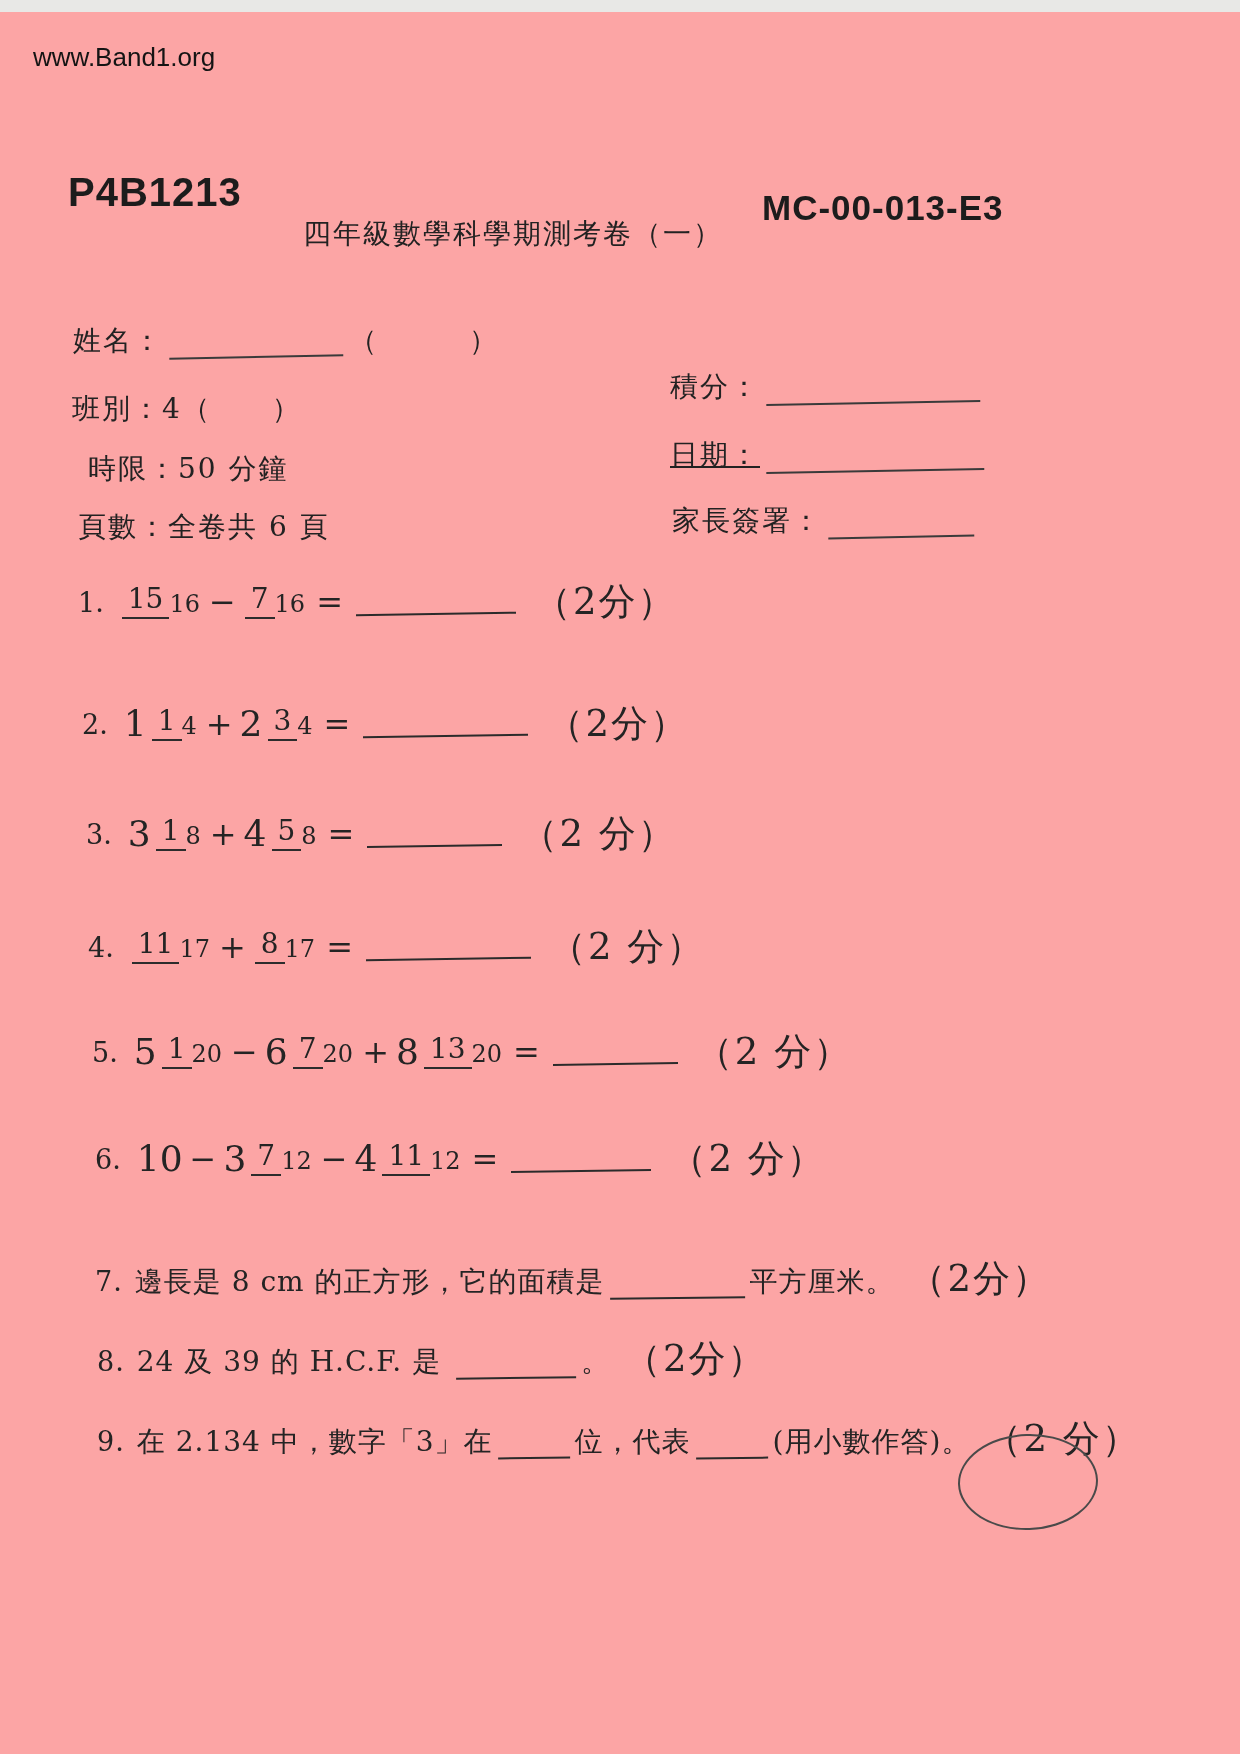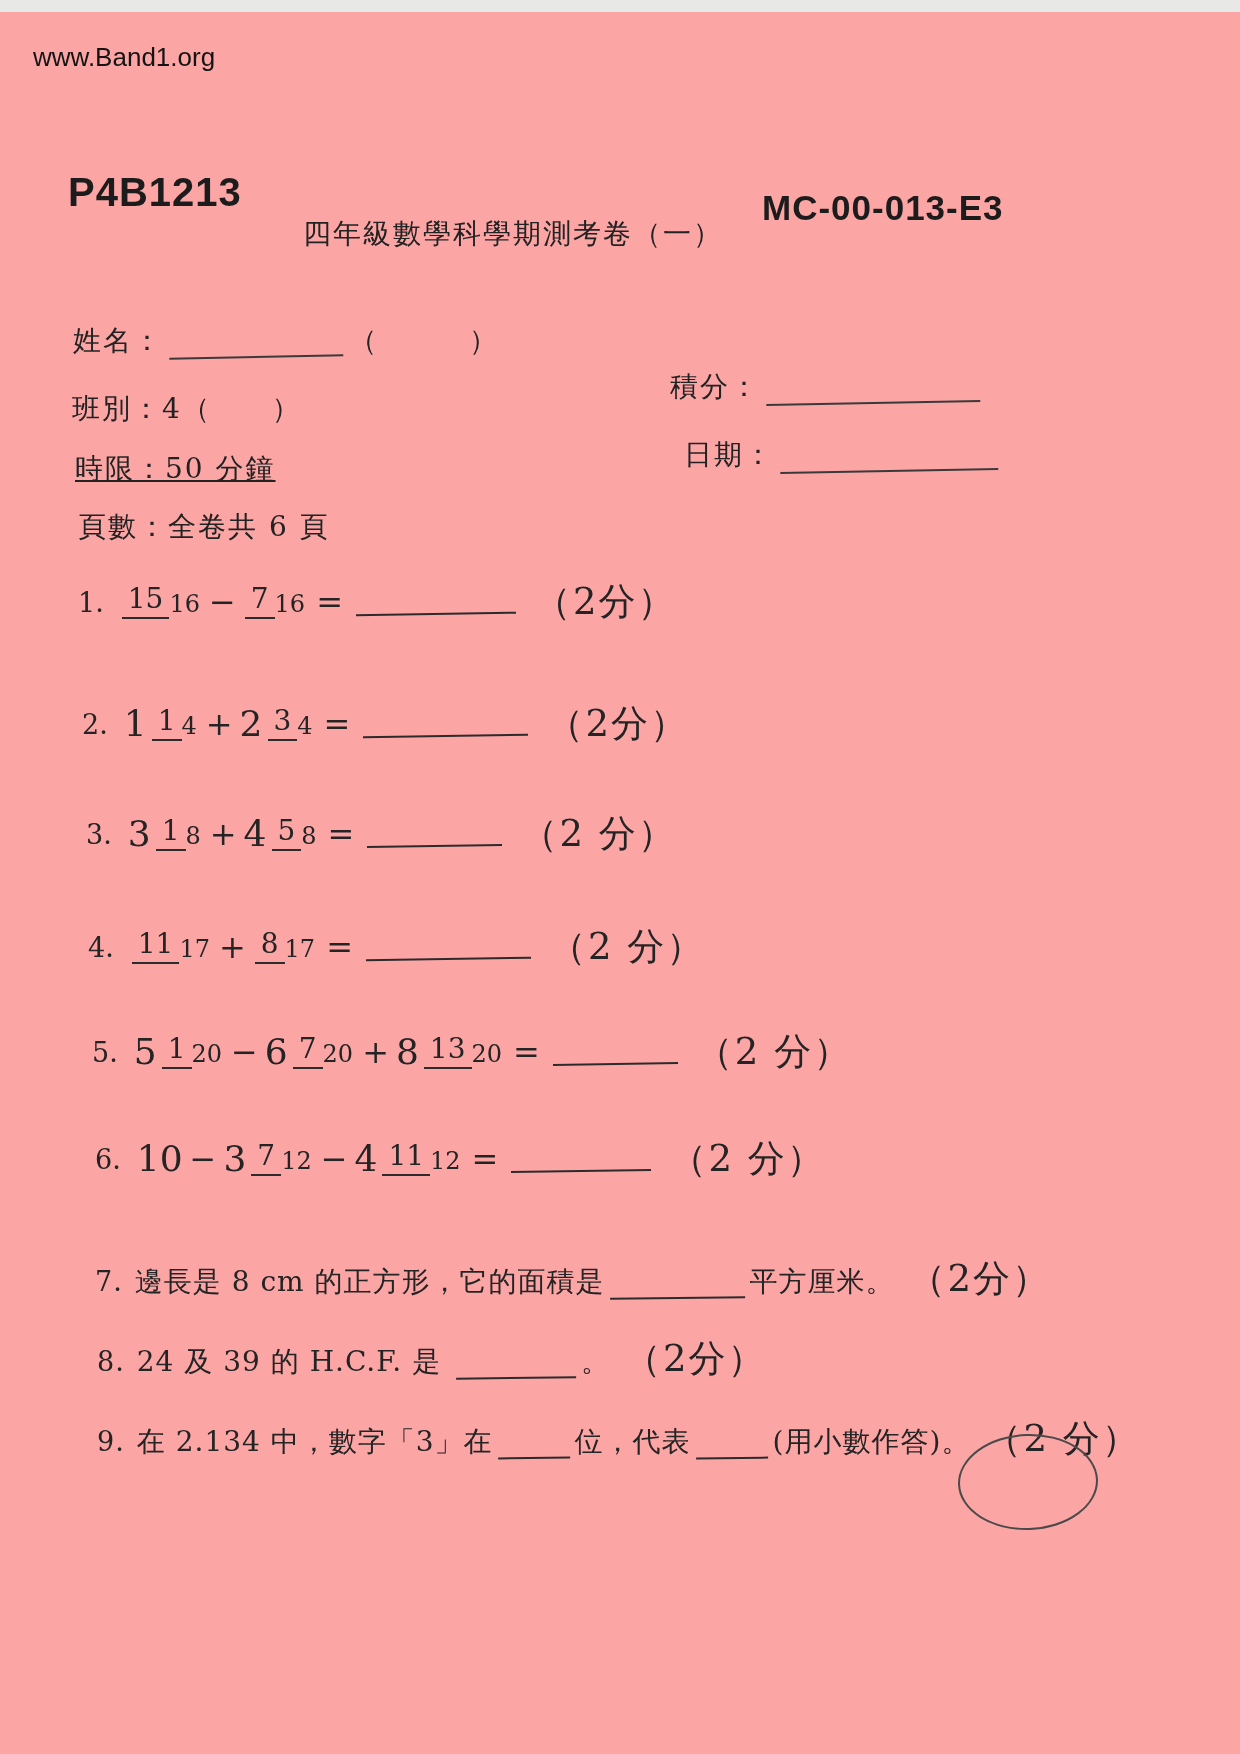--- a/index.html
+++ b/index.html
@@ -14,24 +14,24 @@
   }
   .abs{position:absolute;}
   .sans{font-family:"Liberation Sans", sans-serif;}
   .watermark{left:33px;top:30px;font-size:26px;color:#141414;}
   .paper-code{left:68px;top:158px;font-size:40px;font-weight:bold;letter-spacing:1px;color:#1c1c1c;}
   .form-code{left:762px;top:176px;font-size:35px;font-weight:bold;letter-spacing:1px;color:#1c1c1c;}
   .doc-title{left:303px;top:203px;font-size:28px;letter-spacing:2px;color:#222;}
   .info-row{font-size:28px;letter-spacing:2px;color:#222;white-space:nowrap;}
   .r-name{left:73px;top:310px;}
   .r-class{left:72px;top:378px;}
-  .r-time{left:75px;top:438px;text-decoration:underline;}
+  .r-time{left:88px;top:438px;}
   .r-pages{left:78px;top:496px;}
   .r-score{left:670px;top:356px;}
-  .r-date{left:684px;top:424px;}
+  .r-date{left:670px;top:424px;text-decoration:underline;}
   .r-parent{left:672px;top:490px;}
   .uline{
     display:inline-block;height:30px;border-bottom:2px solid #3a3a3a;
     transform:rotate(-1.1deg);vertical-align:-8px;margin:0 6px;
   }
   .u-name{width:174px;}
   .u-score{width:214px;}
   .u-date{width:218px;}
   .u-parent{width:146px;}
   
@@ -85,20 +85,23 @@
   </div>
 
   <div class="abs info-row r-score">
     <span>積分：</span><span class="uline u-score"></span>
   </div>
 
   <div class="abs info-row r-date">
     <span>日期：</span><span class="uline u-date"></span>
   </div>
 
+  <div class="abs info-row r-parent">
+    <span>家長簽署：</span><span class="uline u-parent"></span>
+  </div>
 
   <div>
       <div class="qrow math" style="left: 78px; top: 548px;">
         <span class="qnum">1.</span>
         <span class="frac">
           <span class="fn">15</span>
           <span class="fd">16</span>
         </span>
         <span class="op">−</span>
         <span class="frac">

